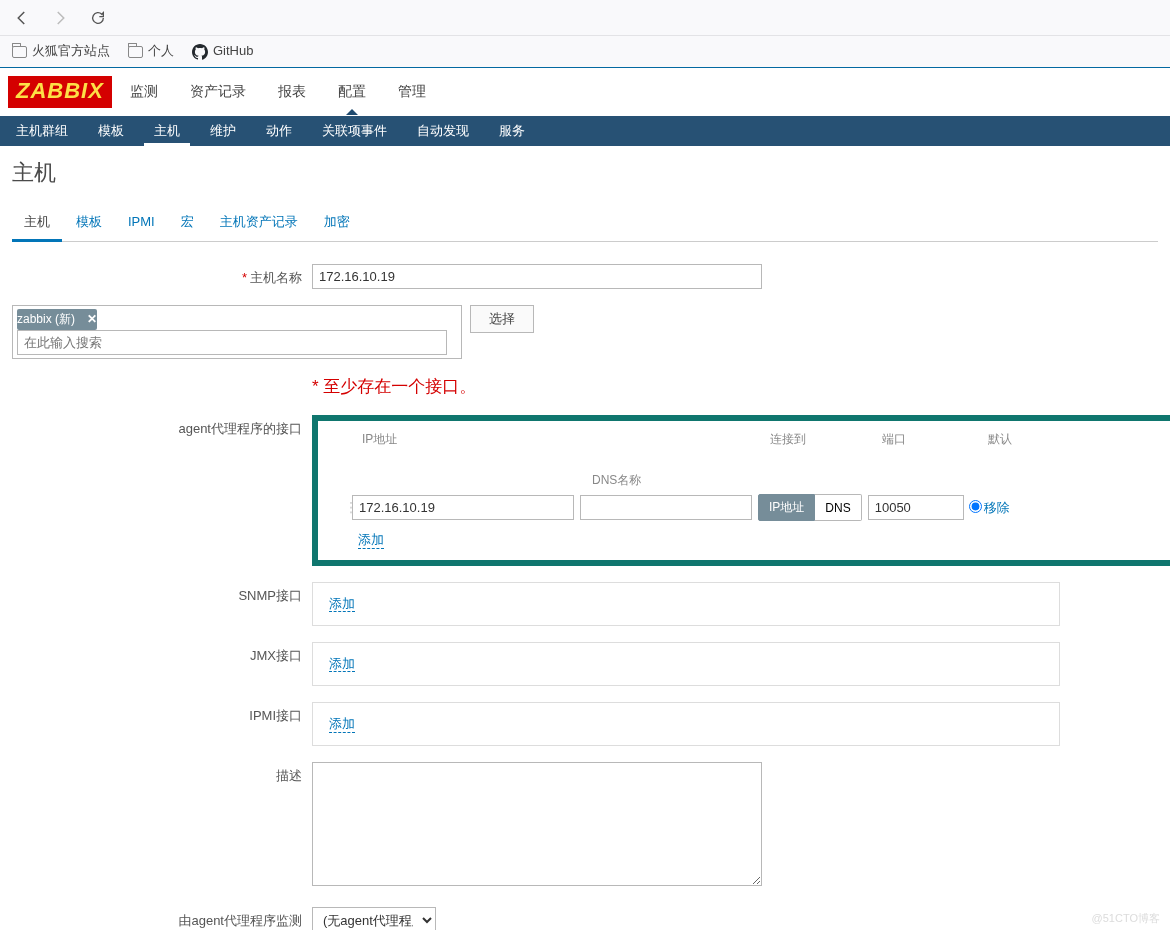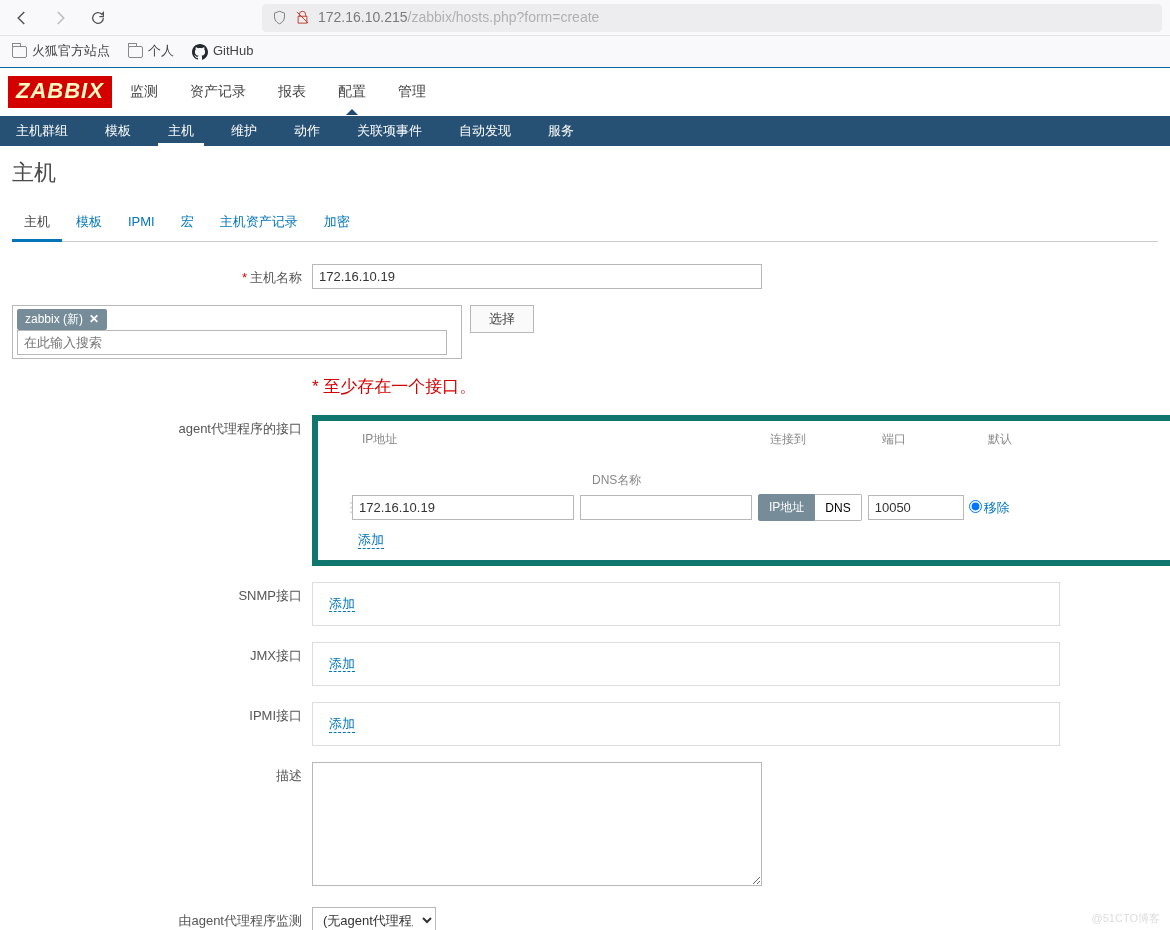--- a/index.html
+++ b/index.html
@@ -10,46 +10,46 @@
   .nav-btn.dis { color:#bcbcbc; cursor:default; }
   .url-bar { flex:1; height:28px; background:#ededf0; border-radius:4px; display:flex; align-items:center; padding:0 10px; gap:8px; margin-left:140px; }
   .url-text { color:#7a7a7a; font-size:14px; }
   .url-path { color:#b0b0b0; }
   .chrome-bm { display:flex; align-items:center; height:32px; background:#f9f9fb; border-bottom:1px solid #0369a1; padding:0 12px; gap:18px; }
   .bm-item { display:flex; align-items:center; gap:5px; color:#444; font-size:13px; cursor:pointer; }
   .folder-ic { width:15px; height:12px; border:1.2px solid #888; border-radius:2px; position:relative; }
   .folder-ic::before { content:""; position:absolute; top:-4px; left:-1px; width:7px; height:3px; border:1.2px solid #888; border-bottom:none; border-radius:1px 1px 0 0; }
   
   .z-top { display:flex; align-items:center; height:48px; background:#fff; padding:0 8px; gap:4px; }
-  .z-logo { background:#d40000; color:#fef9c3; font:italic bold 22px Arial; padding:2px 8px 4px; letter-spacing:1px; cursor:pointer; }
+  .z-logo { background:#d40000; color:#fde047; font:italic bold 22px Arial; padding:2px 8px 4px; letter-spacing:1px; cursor:pointer; }
   .z-top a { color:#444; padding:12px 14px; text-decoration:none; font-size:14px; position:relative; cursor:pointer; }
   .z-top a.cur::after { content:""; position:absolute; left:50%; bottom:-1px; margin-left:-6px; border:6px solid transparent; border-bottom-color:#1f4a6f; }
   
-  .z-sub { display:flex; align-items:center; height:30px; background:#275174; padding:12px 6px; gap:17px; }
+  .z-sub { display:flex; align-items:center; height:30px; background:#275174; padding:12px 6px; gap:10px; }
   .z-sub a { color:#fff; padding:6px 10px; text-decoration:none; font-size:13px; cursor:pointer; }
   .z-sub a.cur { border-bottom:3px solid #fff; padding-bottom:3px; }
   
   .page { padding:6px 12px 20px; }
   h1.pg-title { font-size:22px; font-weight:normal; margin:6px 0 16px; color:#4a4a4a; }
   
   .tabs { display:flex; border-bottom:1px solid #ccc; gap:2px; }
   .tabs a { color:#0275b8; padding:8px 12px; text-decoration:none; font-size:13px; cursor:pointer; }
   .tabs a.cur { color:#444; border-bottom:3px solid #0275b8; margin-bottom:-1px; font-weight:normal; }
   
   .form { padding-top:22px; }
   .row { display:flex; align-items:flex-start; margin-bottom:16px; }
   .lbl { width:300px; text-align:right; padding-right:10px; padding-top:5px; color:#555; }
   .lbl .req { color:#d40000; margin-right:3px; }
   .fld { flex:1; max-width:760px; }
   input[type=text], textarea, select {
     border:1px solid #b8b8b8; padding:4px 6px; font-size:13px; color:#333; background:#fff; outline:none;
   }
   .w450 { width:450px; }
   .multiselect { width:450px; border:1px solid #b8b8b8; padding:3px 4px; }
-  .tag { display:inline-flex; align-items:center; background:#768d99; color:#fff; padding:2px 8px; border-radius:2px; font-size:12px; gap:6px; }
+  .tag { display:inline-flex; align-items:center; background:#768d99; color:#fff; padding:2px 0; border-radius:2px; font-size:12px; gap:12px; }
   .tag .x { cursor:pointer; font-weight:bold; }
   .ms-input { border:none; width:430px; padding:4px 2px; color:#888; }
   .btn { border:1px solid #b8b8b8; background:#fafafa; padding:4px 18px; cursor:pointer; font-size:13px; color:#444; }
   .box-note { color:#d40000; font-size:17px; }
   
   .iface-box { border:6px solid #0f766e; padding:10px 14px 10px 24px; width:875px; }
   .iface-head { display:flex; font-size:12px; color:#888; margin-bottom:6px; }
   .iface-head > div { padding:0 4px; }
   .col-ip  { width:230px; margin-left:16px; }
   .col-dns { width:178px;margin-top:41px; }
@@ -88,36 +88,20 @@
   <div class="nav-btn dis">
     <svg width="18" height="18" viewBox="0 0 24 24">
         <path d="M9 4l8 8-8 8" fill="none" stroke="#bcbcbc" stroke-width="2"></path>
       </svg>
   </div>
   <div class="nav-btn">
     <svg width="16" height="16" viewBox="0 0 24 24">
         <path d="M20 12a8 8 0 1 1-2.34-5.66L20 4v6h-6" fill="none" stroke="#555" stroke-width="2"></path>
       </svg>
   </div>
-  <div class="url-bar">
-    <span>
-      <svg width="15" height="15" viewBox="0 0 24 24">
-          <path d="M12 2l8 3v6c0 5-3.4 9.4-8 11-4.6-1.6-8-6-8-11V5l8-3z" fill="none" stroke="#777" stroke-width="1.5"></path>
-        </svg>
-    </span>
-    <span>
-      <svg width="15" height="15" viewBox="0 0 24 24">
-          <path d="M7 10V7a5 5 0 0 1 10 0v3M5 10h14v11H5z" fill="none" stroke="#c0392b" stroke-width="1.5"></path>
-          <path d="M3 3l18 18" stroke="#c0392b" stroke-width="1.5"></path>
-        </svg>
-    </span>
-    <span class="url-text">
-      <span>172.16.10.215</span><span class="url-path">/zabbix/hosts.php?form=create</span>
-    </span>
-  </div>
 </div>
 
 <div class="chrome-bm">
   <div class="bm-item">
       <span class="folder-ic"></span>
       <span>火狐官方站点</span>
     </div>
   <div class="bm-item">
       <span class="folder-ic"></span>
       <span>个人</span>

